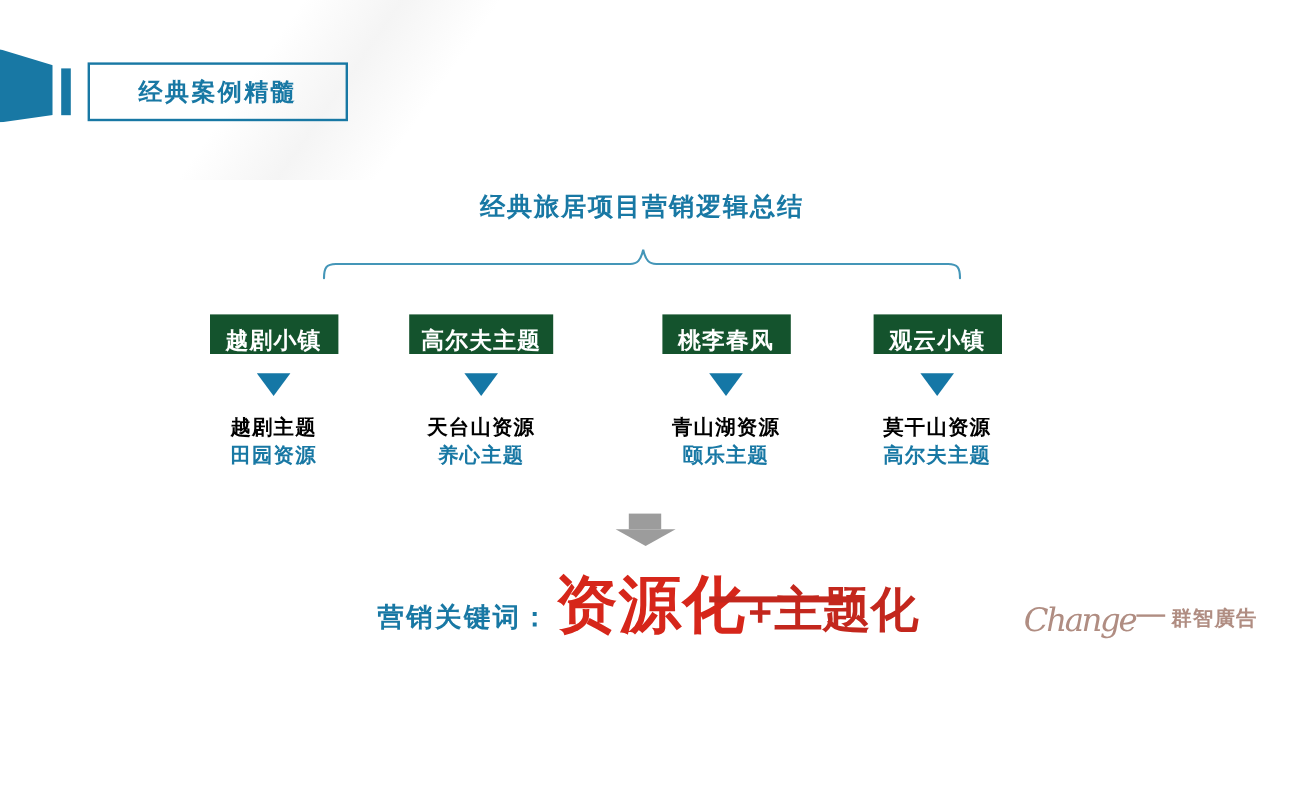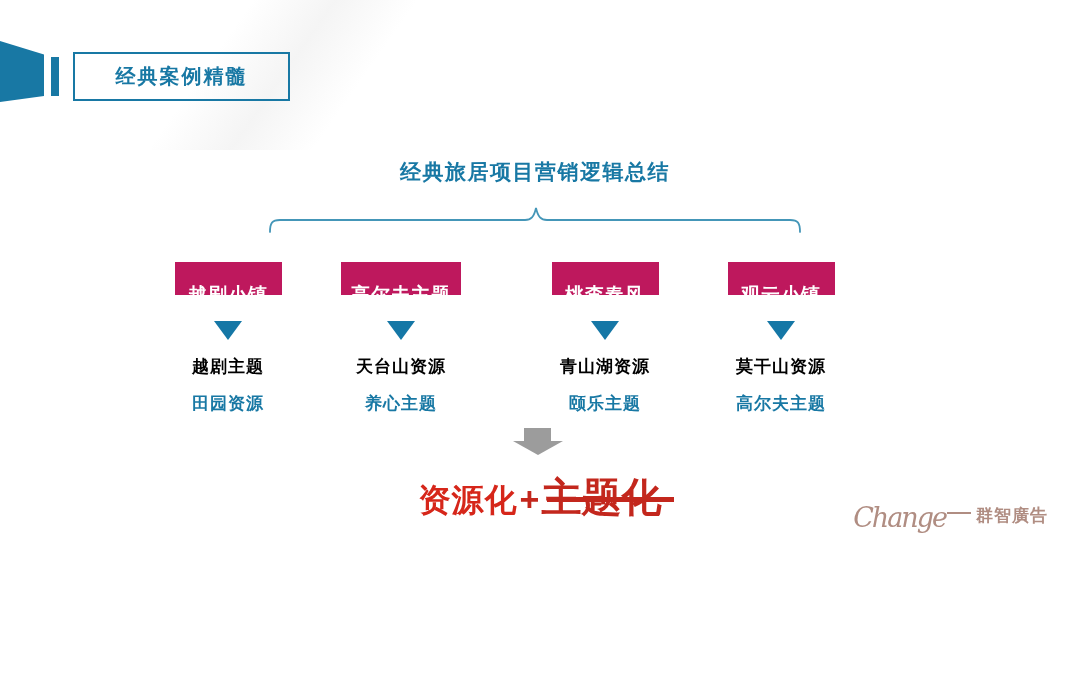--- a/index.html
+++ b/index.html
@@ -37,49 +37,49 @@
     text-align:center; font-size:21px; font-weight:bold;
     color:#1878A4; letter-spacing:1.5px;
   }
   
   .brace-svg { position:absolute; left:268px; top:206px; width:534px; height:27px; }
   
   .col { position:absolute; top:262px; width:170px; text-align:center; }
   .col-1 { left:143px; } .col-2 { left:316px; } .col-3 { left:520px; } .col-4 { left:696px; }
   .tag {
     display:inline-block; min-width:107px; height:33px;
-    background:#be185d; color:#ffffff;
+    background:#14532d; color:#ffffff;
     font-size:19px; font-weight:bold; letter-spacing:1px;
-    line-height:33px; padding:16px 10px;
+    line-height:33px; padding:6px 10px;
   }
   .tri {
     width:0; height:0; margin:16px auto 0;
     border-left:14px solid transparent; border-right:14px solid transparent;
     border-top:19px solid #1577A6;
   }
   .col-line1 { margin-top:15px; font-size:17px; font-weight:bold; color:#000000; letter-spacing:1px; }
-  .col-line2 { margin-top:14px; font-size:17px; font-weight:bold; color:#1878A4; letter-spacing:1px; }
+  .col-line2 { font-size:17px; font-weight:bold; color:#1878A4; letter-spacing:1px; }
   
   .arrow-rect { position:absolute; left:524px; top:428px; width:27px; height:13px; background:#9C9C9C; }
   .arrow-tri {
     position:absolute; left:513px; top:441px; width:0; height:0;
     border-left:25px solid transparent; border-right:25px solid transparent;
     border-top:14px solid #9C9C9C;
   }
   
   .conclusion {
     position:absolute; left:0; right:0; top:470px;
     display:flex; justify-content:center; align-items:baseline;
   }
   .concl-label {
     font-size:22px; font-weight:bold; color:#1878A4; letter-spacing:2px;
     margin-right:4px;
   }
   .kw-group { position:relative; display:flex; align-items:baseline; }
-  .kw-resource { font-size:32px; font-weight:bold; color:#D6261A; letter-spacing:1px; }
+  .kw-resource { font-size:52px; font-weight:bold; color:#D6261A; letter-spacing:1px; }
   .kw-plus { font-size:34px; font-weight:bold; color:#C3271D; margin:0 2px; }
   .kw-theme { font-size:40px; font-weight:bold; color:#C3271D; }
   .strike-line {
     position:absolute; left:128px; width:127px; top:27px; height:5px;
     background:#C3271D;
   }
   
   .logo {
     position:absolute; right:32px; bottom:22px;
     display:flex; align-items:flex-start; color:#B08D82;
@@ -135,20 +135,21 @@
     <span class="tag">桃李春风</span>
     <div class="tri"></div>
     <div class="col-line1">青山湖资源</div>
     <div class="col-line2">颐乐主题</div>
   </div>
 
   <div class="arrow-rect"></div>
   <div class="arrow-tri"></div>
 
   <div class="conclusion">
+    <span class="concl-label">营销关键词：</span>
     <span class="kw-group">
       <span class="kw-resource">资源化</span>
       <span class="kw-plus">+</span>
       <span class="kw-theme">主题化</span>
       <span class="strike-line"></span>
     </span>
   </div>
 
   <div class="logo">
     <span class="logo-script">Change</span>

